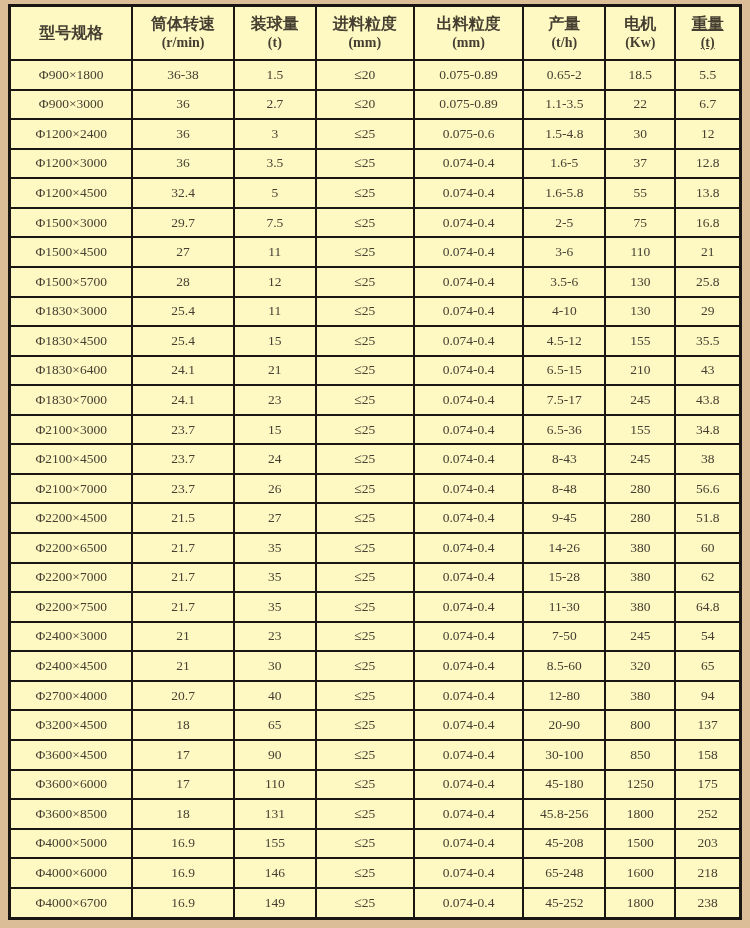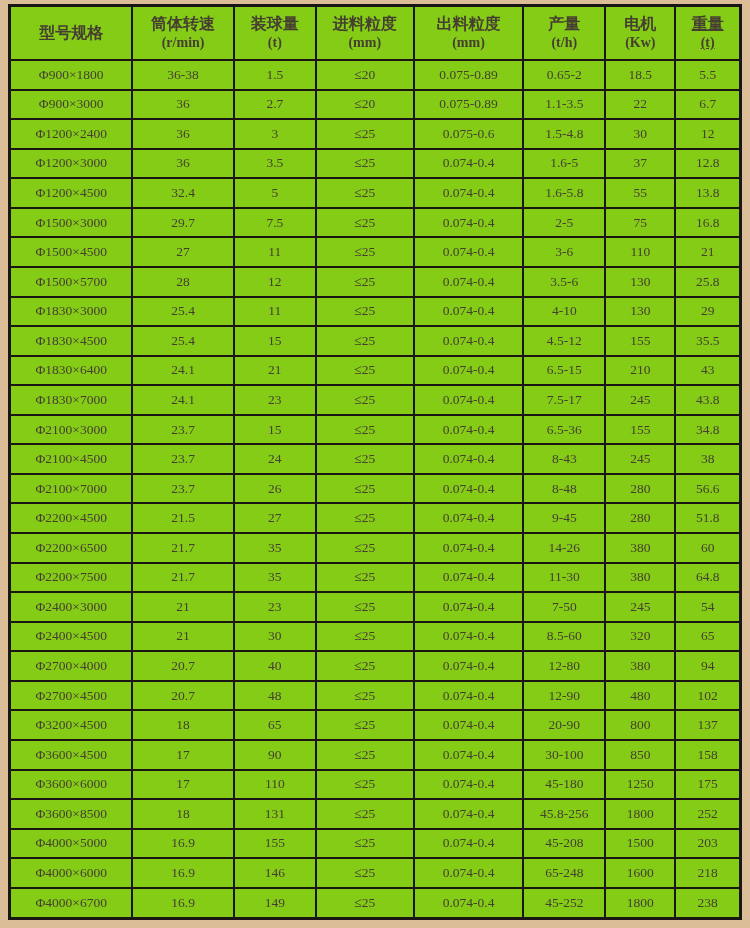--- a/index.html
+++ b/index.html
@@ -12,21 +12,21 @@
     background: #dbbe97;
     font-family: "Liberation Serif", "DejaVu Serif", serif;
     overflow: hidden;
   }
   .spec-table {
     width: 734px;
     height: 916px;
     margin: 4px 8px 8px 8px;
     border-collapse: collapse;
     table-layout: fixed;
-    background: #84cc16;
+    background: #fef9c3;
   }
   .spec-table th,
   .spec-table td {
     border: 2px solid #191613;
     text-align: center;
     vertical-align: middle;
     color: #453e31;
     padding: 0;
   }
   .spec-table th {
@@ -271,20 +271,30 @@
         <td>Φ2200×6500</td>
         <td>21.7</td>
         <td>35</td>
         <td>≤25</td>
         <td>0.074-0.4</td>
         <td>14-26</td>
         <td>380</td>
         <td>60</td>
       </tr>
       <tr>
+        <td>Φ2200×7000</td>
+        <td>21.7</td>
+        <td>35</td>
+        <td>≤25</td>
+        <td>0.074-0.4</td>
+        <td>15-28</td>
+        <td>380</td>
+        <td>62</td>
+      </tr>
+      <tr>
         <td>Φ2200×7500</td>
         <td>21.7</td>
         <td>35</td>
         <td>≤25</td>
         <td>0.074-0.4</td>
         <td>11-30</td>
         <td>380</td>
         <td>64.8</td>
       </tr>
       <tr>
@@ -309,30 +319,20 @@
       </tr>
       <tr>
         <td>Φ2700×4000</td>
         <td>20.7</td>
         <td>40</td>
         <td>≤25</td>
         <td>0.074-0.4</td>
         <td>12-80</td>
         <td>380</td>
         <td>94</td>
-      </tr>
-      <tr>
-        <td>Φ2700×4500</td>
-        <td>20.7</td>
-        <td>48</td>
-        <td>≤25</td>
-        <td>0.074-0.4</td>
-        <td>12-90</td>
-        <td>480</td>
-        <td>102</td>
       </tr>
       <tr>
         <td>Φ3200×4500</td>
         <td>18</td>
         <td>65</td>
         <td>≤25</td>
         <td>0.074-0.4</td>
         <td>20-90</td>
         <td>800</td>
         <td>137</td>

